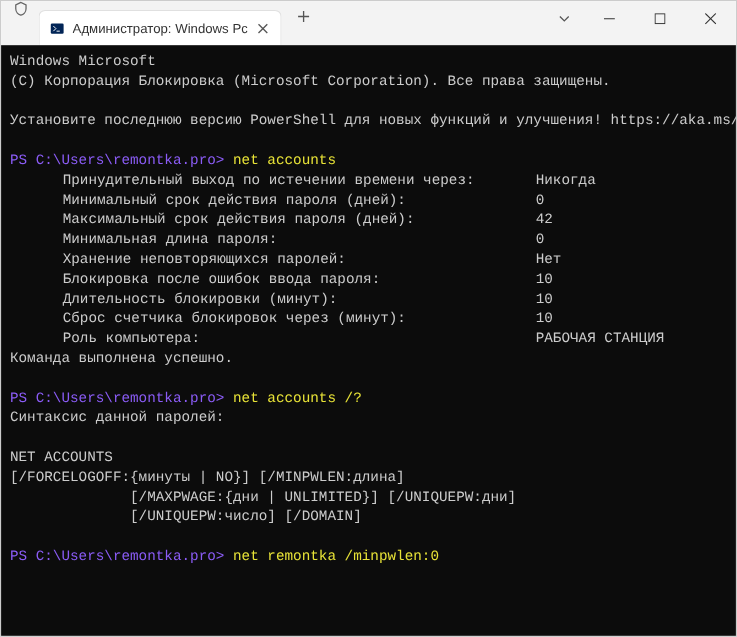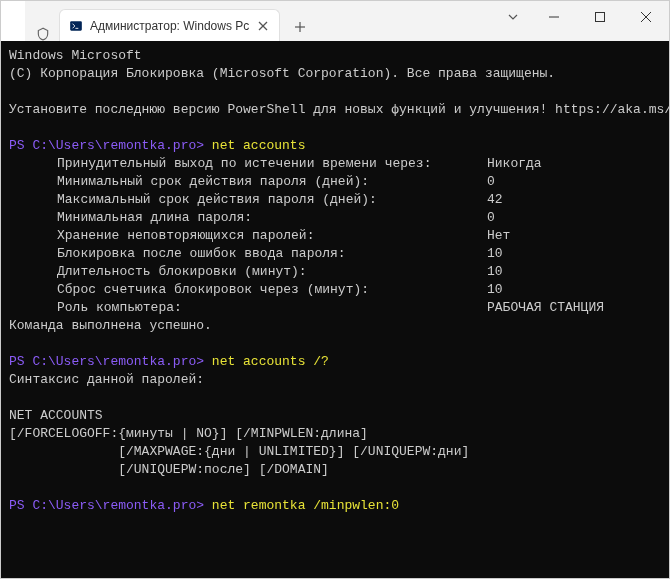--- a/index.html
+++ b/index.html
@@ -15,23 +15,22 @@
     height: 579px;
     background: #fff;
     display: flex;
     flex-direction: column;
     border: 1px solid #ccc;
   }
   .titlebar {
     height: 40px;
     background: #f3f3f3;
     display: flex;
-    align-items: flex-end;
+    align-items: flex-start;
     position: relative;
-    margin-left: 24px;
   }
   .shield {
     width: 24px;
     display: flex;
     align-items: center;
     justify-content: center;
     margin-left: 6px;
   }
   .tab {
     display: flex;
@@ -185,16 +184,16 @@
 
 <span class="prompt">PS C:\Users\remontka.pro&gt; </span><span class="yellow">net accounts</span>
 <div class="row"><span class="label">Принудительный выход по истечении времени через:</span><span class="val">Никогда</span></div><div class="row"><span class="label">Минимальный срок действия пароля (дней):</span><span class="val">0</span></div><div class="row"><span class="label">Максимальный срок действия пароля (дней):</span><span class="val">42</span></div><div class="row"><span class="label">Минимальная длина пароля:</span><span class="val">0</span></div><div class="row"><span class="label">Хранение неповторяющихся паролей:</span><span class="val">Нет</span></div><div class="row"><span class="label">Блокировка после ошибок ввода пароля:</span><span class="val">10</span></div><div class="row"><span class="label">Длительность блокировки (минут):</span><span class="val">10</span></div><div class="row"><span class="label">Сброс счетчика блокировок через (минут):</span><span class="val">10</span></div><div class="row"><span class="label">Роль компьютера:</span><span class="val">РАБОЧАЯ СТАНЦИЯ</span></div><span>Команда выполнена успешно.</span>
 
 <span class="prompt">PS C:\Users\remontka.pro&gt; </span><span class="yellow">net accounts /?</span>
 <span>Синтаксис данной паролей:</span>
 
 <span>NET ACCOUNTS</span>
 <span>[/FORCELOGOFF:{минуты | NO}] [/MINPWLEN:длина]</span>
 <span>              [/MAXPWAGE:{дни | UNLIMITED}] [/UNIQUEPW:дни]</span>
-<span>              [/UNIQUEPW:после] [/DOMAIN]</span>
+<span>              [/UNIQUEPW:число] [/DOMAIN]</span>
 
 <span class="prompt">PS C:\Users\remontka.pro&gt; </span><span class="yellow">net remontka /minpwlen:0</span></div>
 </div>
 
 </body></html>

